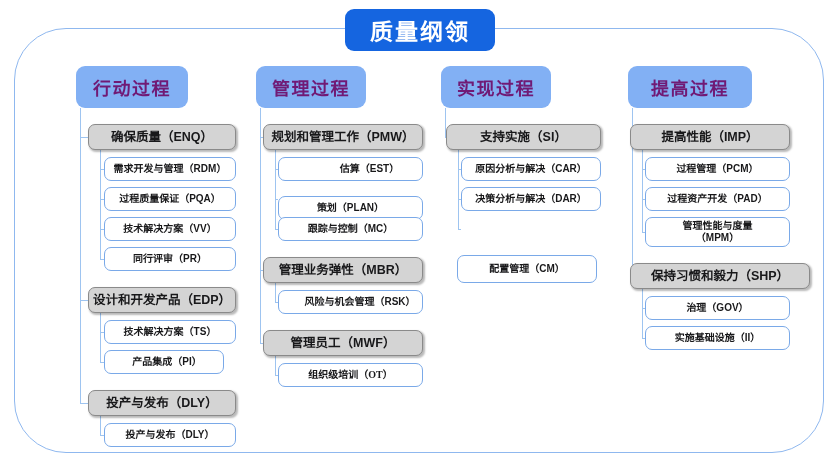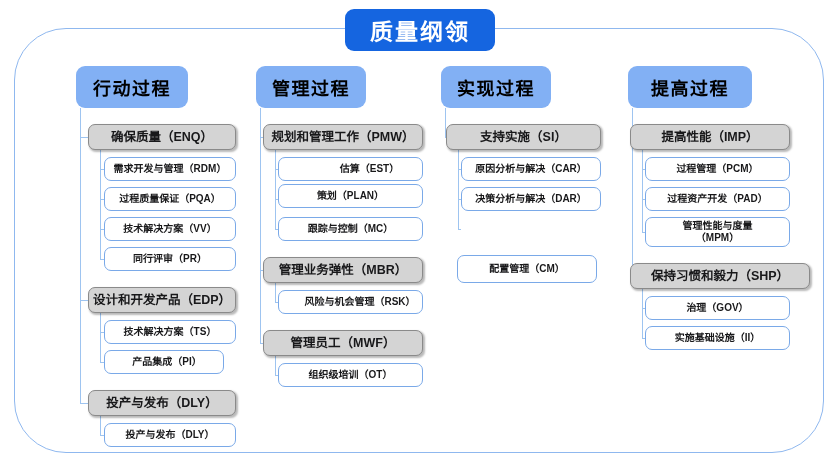--- a/index.html
+++ b/index.html
@@ -34,21 +34,21 @@
     font-weight:bold;
     letter-spacing:2px;
     display:flex;align-items:center;justify-content:center;
     z-index:5;
   }
 
   
   .column{position:absolute;top:66px;}
   .col-head{
     background:#82B0F4;
-    color:#000000;
+    color:#701a75;
     font-size:18px;
     font-weight:bold;
     letter-spacing:1.5px;
     border-radius:9px;
     height:42px;
     display:flex;align-items:center;justify-content:center;
     position:relative;
     z-index:3;
   }
 
@@ -142,33 +142,33 @@
       <div class="spine" style="left: 32px; top: 350px; height: 19px;"></div>
       <div class="trunk" style="left: 12px; top: 42px; height: 295px;"></div>
     </div>
     <div class="column" style="left: 250px;">
       <div class="col-head" style="position: absolute; left: 6px; top: 0px; width: 110px;">管理过程</div>
       <div class="stub" style="left: 10px; top: 71px; width: 3px;"></div>
       <div class="group-box" style="left: 13px; top: 58px; width: 160px; height: 26px;">规划和管理工作（PMW）</div>
       <div class="stub" style="left: 25px; top: 103px; width: 3px;"></div>
       <div class="leaf-box" style="left: 28px; top: 91px; width: 145px; height: 24px; padding-left: 38px;">估算（EST）</div>
       <div class="stub" style="left: 25px; top: 133px; width: 3px;"></div>
-      <div class="leaf-box" style="left: 28px; top: 118px; width: 145px; height: 24px;">策划（PLAN）</div>
+      <div class="leaf-box" style="left: 28px; top: 130px; width: 145px; height: 24px;">策划（PLAN）</div>
       <div class="stub" style="left: 25px; top: 163px; width: 3px;"></div>
       <div class="leaf-box" style="left: 28px; top: 151px; width: 145px; height: 24px;">跟踪与控制（MC）</div>
       <div class="spine" style="left: 25px; top: 84px; height: 79px;"></div>
       <div class="stub" style="left: 10px; top: 204px; width: 3px;"></div>
       <div class="group-box" style="left: 13px; top: 191px; width: 160px; height: 26px;">管理业务弹性（MBR）</div>
       <div class="stub" style="left: 25px; top: 236px; width: 3px;"></div>
       <div class="leaf-box" style="left: 28px; top: 224px; width: 145px; height: 24px; padding-left: 19px;">风险与机会管理（RSK）</div>
       <div class="spine" style="left: 25px; top: 217px; height: 19px;"></div>
       <div class="stub" style="left: 10px; top: 277px; width: 3px;"></div>
       <div class="group-box" style="left: 13px; top: 264px; width: 160px; height: 26px;">管理员工（MWF）</div>
       <div class="stub" style="left: 25px; top: 309px; width: 3px;"></div>
-      <div class="leaf-box" style="left: 28px; top: 297px; width: 145px; height: 24px;">组织级培训（OT）</div>
+      <div class="leaf-box" style="left: 28px; top: 297px; width: 145px; height: 24px; font-family: Liberation Serif, serif;">组织级培训（OT）</div>
       <div class="spine" style="left: 25px; top: 290px; height: 19px;"></div>
       <div class="trunk" style="left: 10px; top: 42px; height: 235px;"></div>
     </div>
     <div class="column" style="left: 433px;">
       <div class="col-head" style="position: absolute; left: 8px; top: 0px; width: 110px;">实现过程</div>
       <div class="stub" style="left: 12px; top: 71px; width: 1px;"></div>
       <div class="group-box" style="left: 13px; top: 58px; width: 155px; height: 26px;">支持实施（SI）</div>
       <div class="stub" style="left: 25px; top: 103px; width: 3px;"></div>
       <div class="leaf-box" style="left: 28px; top: 91px; width: 140px; height: 24px;">原因分析与解决（CAR）</div>
       <div class="stub" style="left: 25px; top: 133px; width: 3px;"></div>

